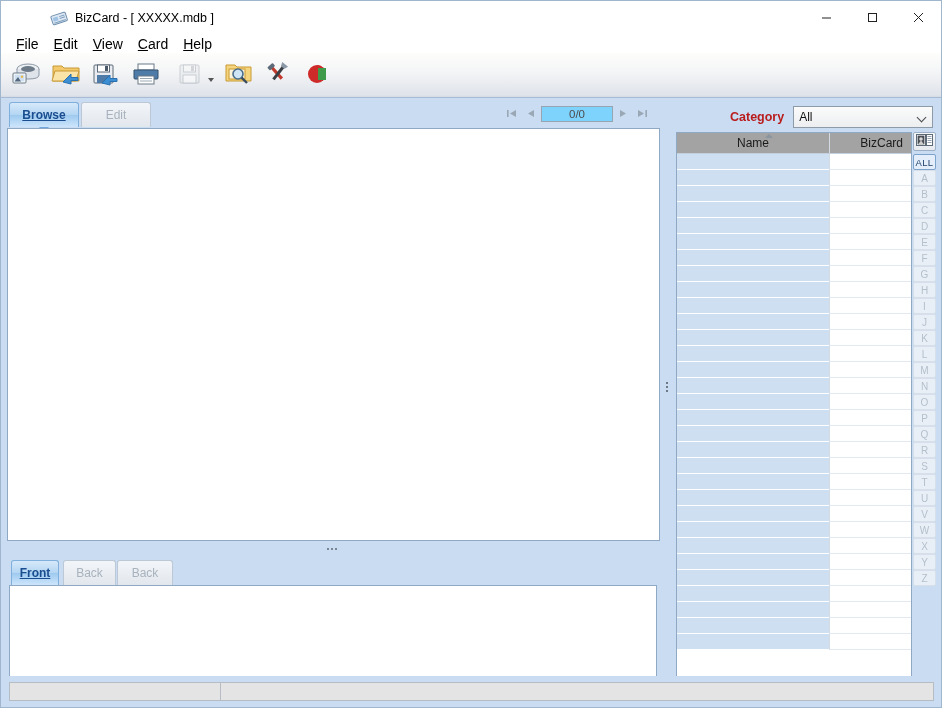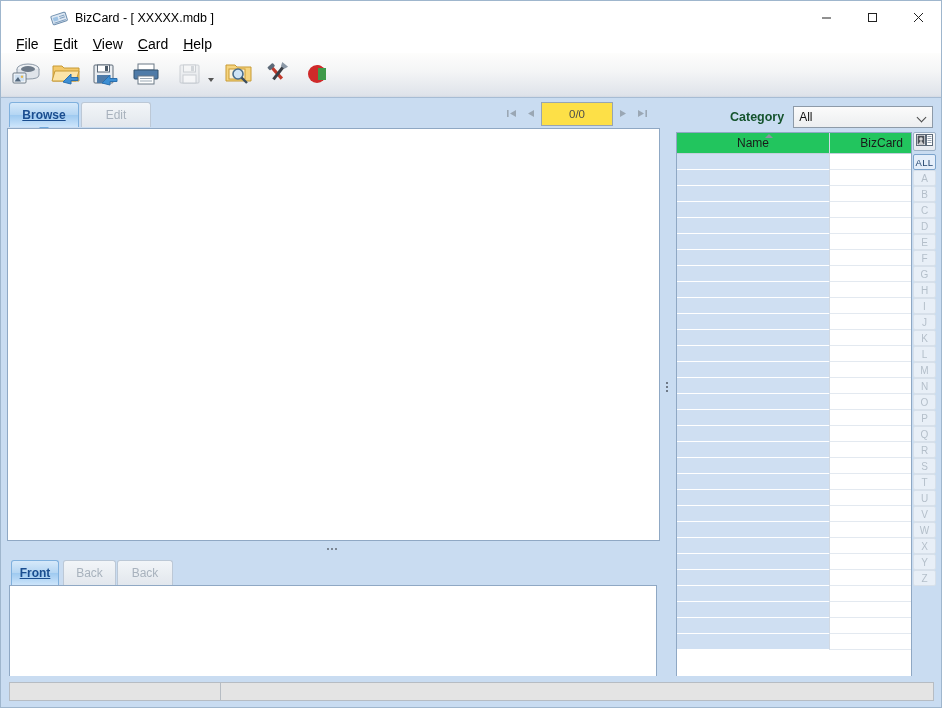--- a/index.html
+++ b/index.html
@@ -151,21 +151,21 @@
 
   .nav-cluster {
     position: absolute; right: 12px; top: 4px; height: 23px;
     display: flex; align-items: center; gap: 2px;
   }
   .nav-btn {
     width: 17px; height: 20px; display: flex; align-items: center;
     justify-content: center; color: #9aa7b4; font-size: 10px;
   }
   .nav-count {
-    width: 72px; height: 24px; background: #fde047;
+    width: 72px; height: 16px; background: #7dd3fc;
     border: 1px solid #97a5b3; display: flex; align-items: center;
     justify-content: center; font-size: 11.5px; color: #4d4d4d;
   }
 
   .card-view {
     position: absolute; left: 6px; top: 30px; width: 653px; height: 413px;
     background: #ffffff; border: 1px solid #8fa8c4;
   }
   .hsplit {
     position: absolute; left: 0; top: 446px; width: 662px; height: 10px;
@@ -194,36 +194,36 @@
   
   .rightpane {
     position: absolute; left: 670px; top: 97px; width: 270px; height: 578px;
     background: #c9dcf1;
   }
   .cat-row {
     position: absolute; left: 0; top: 7px; width: 270px; height: 24px;
     display: flex; align-items: center;
   }
   .cat-label {
-    margin-left: 59px; color: #14532d; font-weight: bold; font-size: 12.5px;
+    margin-left: 59px; color: #b91c1c; font-weight: bold; font-size: 12.5px;
   }
   .cat-sel {
     margin-left: 9px; width: 140px; height: 22px;
     background: linear-gradient(to bottom,#fbfbfb 0%, #eceef0 100%);
     border: 1px solid #8d9aa8; display: flex; align-items: center;
     padding: 0 5px; font-size: 12px; color: #111;
   }
   .cat-sel .chev { margin-left: auto; }
 
   .listbox {
     position: absolute; left: 5px; top: 34px; width: 236px; height: 641px;
     background: #ffffff; border: 1px solid #8fa8c4; overflow: hidden;
   }
   .lhead {
-    display: flex; height: 21px; background: #22c55e;
+    display: flex; height: 21px; background: #a3a3a3;
     border-bottom: 1px solid #c3cfdc; position: relative;
   }
   .lhead .col-name {
     width: 152px; display: flex; align-items: center; justify-content: center;
     font-size: 12px; color: #1a1a1a; position: relative;
   }
   .lhead .col-comp {
     flex: 1; display: flex; align-items: center; justify-content: flex-end;
     padding-right: 8px; font-size: 12px; color: #1a1a1a;
     border-left: 1px solid #d2dae4;

